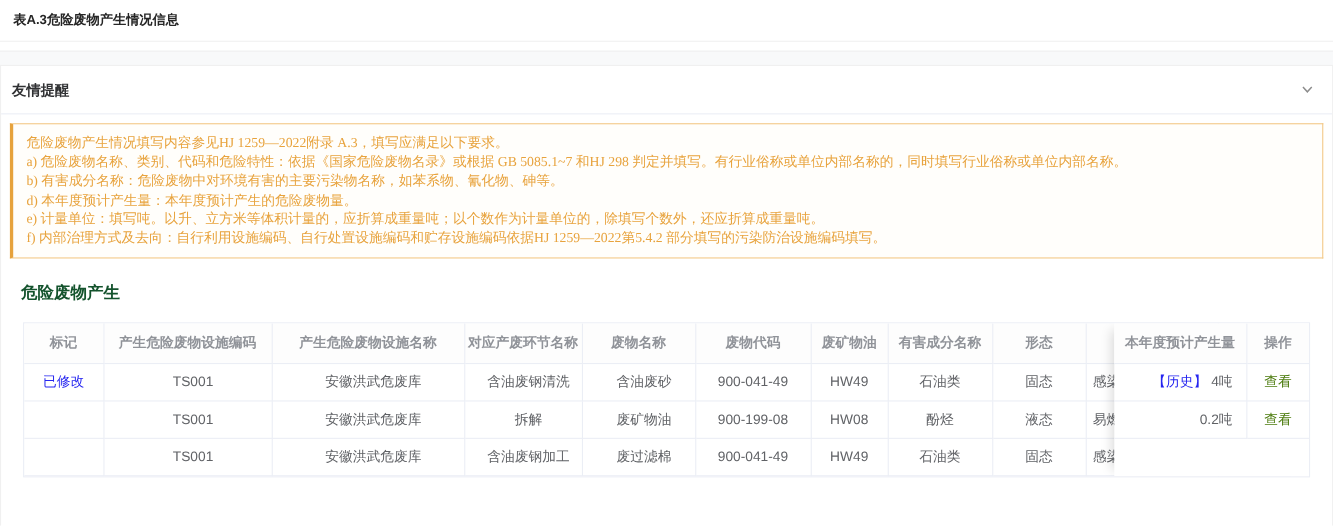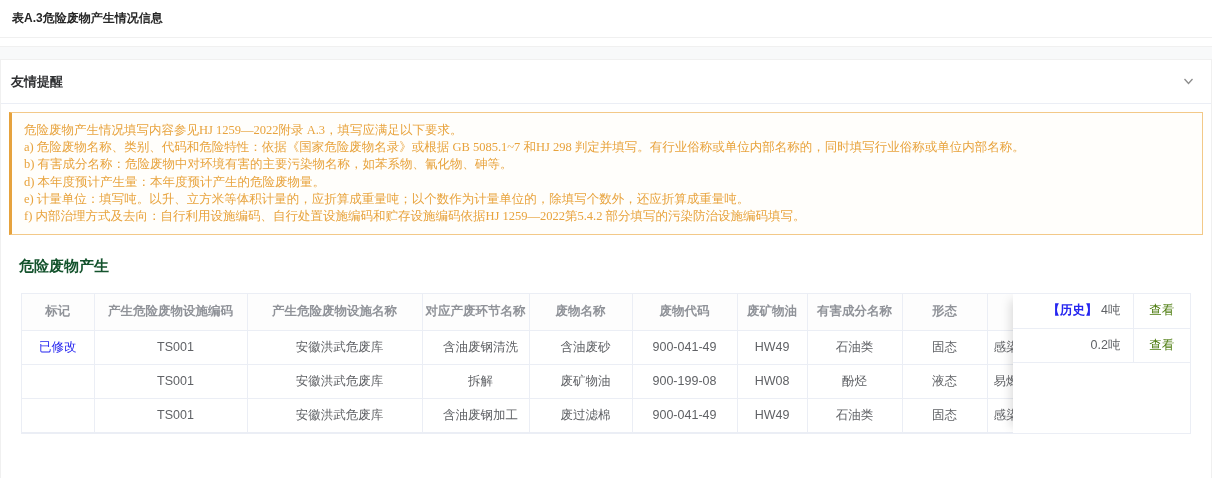--- a/index.html
+++ b/index.html
@@ -37,21 +37,21 @@
   td.al, th.al-data { text-align: center; padding-left: 10px; }
   td.al { padding-left: 10px; }
   td.al-tight { text-align: left; padding-left: 6px; }
   th:last-child, td:last-child { border-right: none; }
 
   .mark { color: #2626f0; }
   .fixed-right { position: absolute; top: 0; right: 0; bottom: 0; width: 177px; background: #fff;
     box-shadow: -8px 0 10px -6px rgba(0,0,0,0.15); }
   .fixed-right table { width: 177px; }
   .fixed-right td.amount { text-align: right; padding-right: 12px; }
-  .history-tag { color: #2626f0; font-weight: bold; }
+  .history-tag { color: #2626f0; font-weight: normal; }
   .link { color: #4d7c0f; cursor: pointer; font-size: 12.5px; text-decoration: none; }
 </style>
 </head>
 <body>
 
 <div class="title-bar">
   <span class="page-title">表A.3危险废物产生情况信息</span>
 </div>
 
 <div class="divider-strip"></div>
@@ -149,20 +149,24 @@
     </tbody>
       </table>
 
     <div class="fixed-right">
       <table>
         <colgroup>
             <col style="width:120px">
             <col style="width:57px">
           </colgroup>
         <tbody>
+            <tr>
+          <th>本年度预计产生量</th>
+          <th>操作</th>
+        </tr>
         <tr>
           <td class="amount"><span class="history-tag">【历史】</span> <span>4吨</span></td>
           <td><a class="link">查看</a></td>
         </tr>
         <tr>
           <td class="amount"><span>0.2吨</span></td>
           <td><a class="link">查看</a></td>
         </tr>
       </tbody>
         </table>

